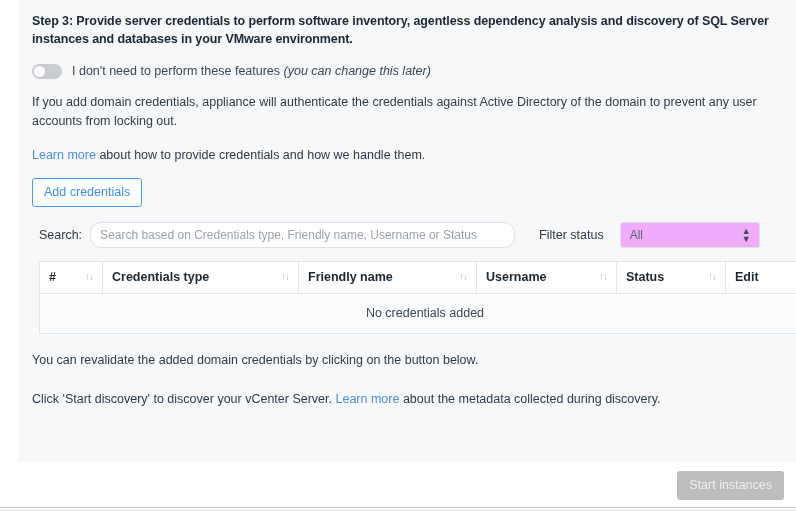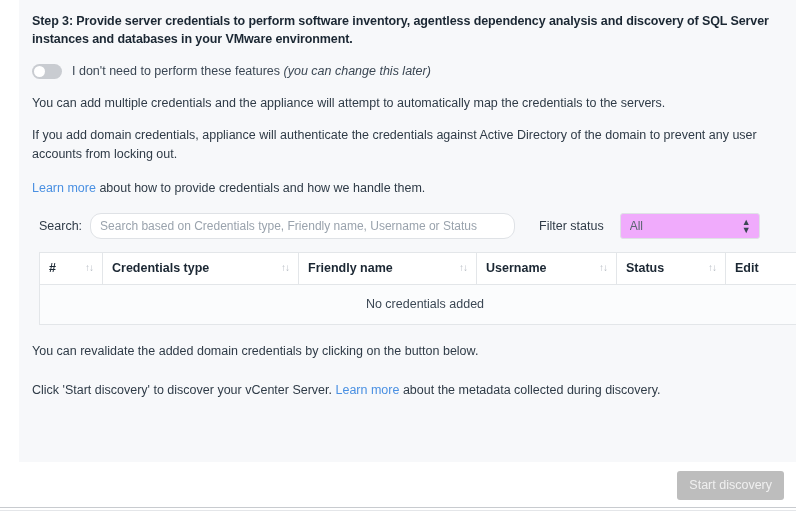--- a/index.html
+++ b/index.html
@@ -290,26 +290,26 @@
 
   <div class="step-heading">Step 3: Provide server credentials to perform software inventory, agentless dependency analysis and discovery of SQL Server instances and databases in your VMware environment.</div>
 
   <div class="toggle-row">
     <div class="toggle">
       <div class="knob"></div>
     </div>
     <div class="toggle-label"><span>I don't need to perform these features </span><span class="hint">(you can change this later)</span></div>
   </div>
 
-  <p class="para p1">You can add multiple credentials and the appliance will attempt to automatically map the credentials to the servers.</p>
 
   <p class="para p2">If you add domain credentials, appliance will authenticate the credentials against Active Directory of the domain to prevent any user accounts from locking out.</p>
 
   <p class="para p3"><a class="link">Learn more</a><span> about how to provide credentials and how we handle them.</span></p>
 
+  <button class="add-cred-btn">Add credentials</button>
 
   <div class="search-row">
     <span class="search-label">Search:</span>
     <input class="search-input" type="text" placeholder="Search based on Credentials type, Friendly name, Username or Status" style="">
     <span class="filter-label">Filter status</span>
     <span class="filter-select-wrap">
       <select class="filter-select">
         <option>All</option>
       </select>
       <span class="filter-arrows">▲<br>▼</span>
@@ -372,16 +372,16 @@
   </table>
 
   <p class="para p-reval">You can revalidate the added domain credentials by clicking on the button below.</p>
 
 
   <p class="para p-final"><span>Click 'Start discovery' to discover your vCenter Server. </span><a class="link">Learn more</a><span> about the metadata collected during discovery.</span></p>
 
 </div>
 
 <div class="footer">
-  <button class="start-btn" disabled="">Start discovery</button>
+  <button class="start-btn" disabled="">Start instances</button>
 </div>
 <div class="footer-divider"></div>
 <div class="footer-divider2"></div>
 
 </body></html>

